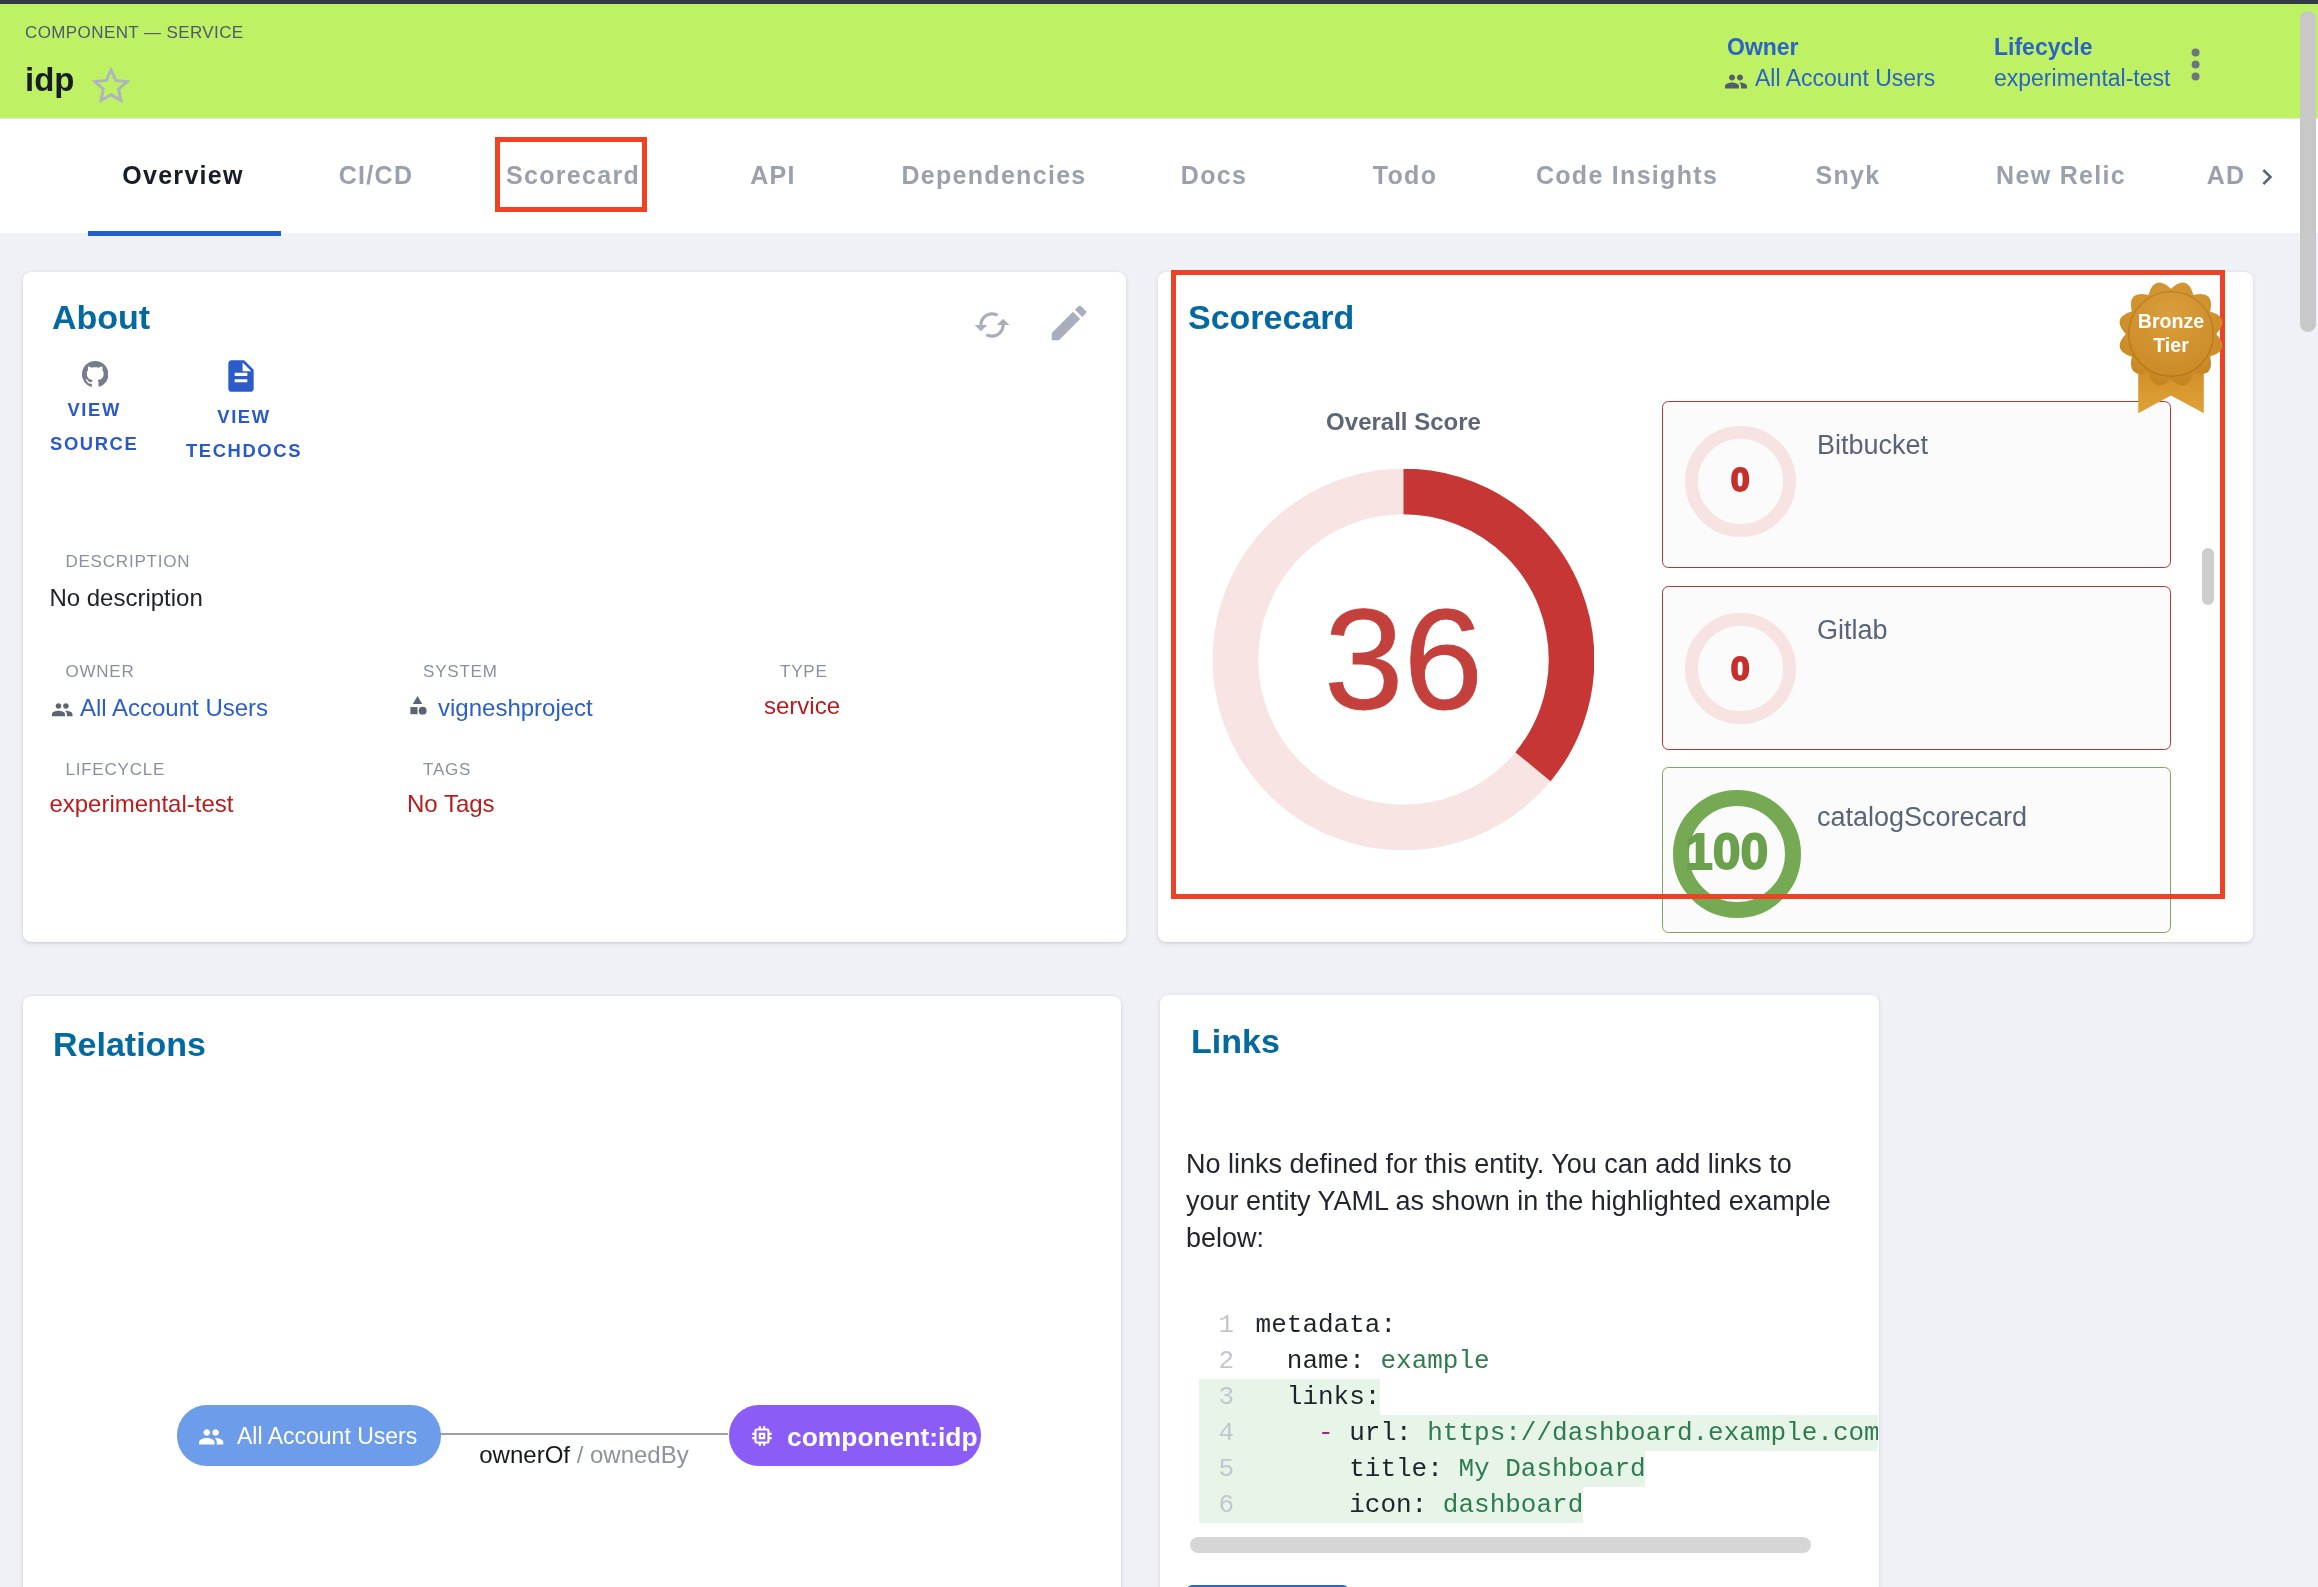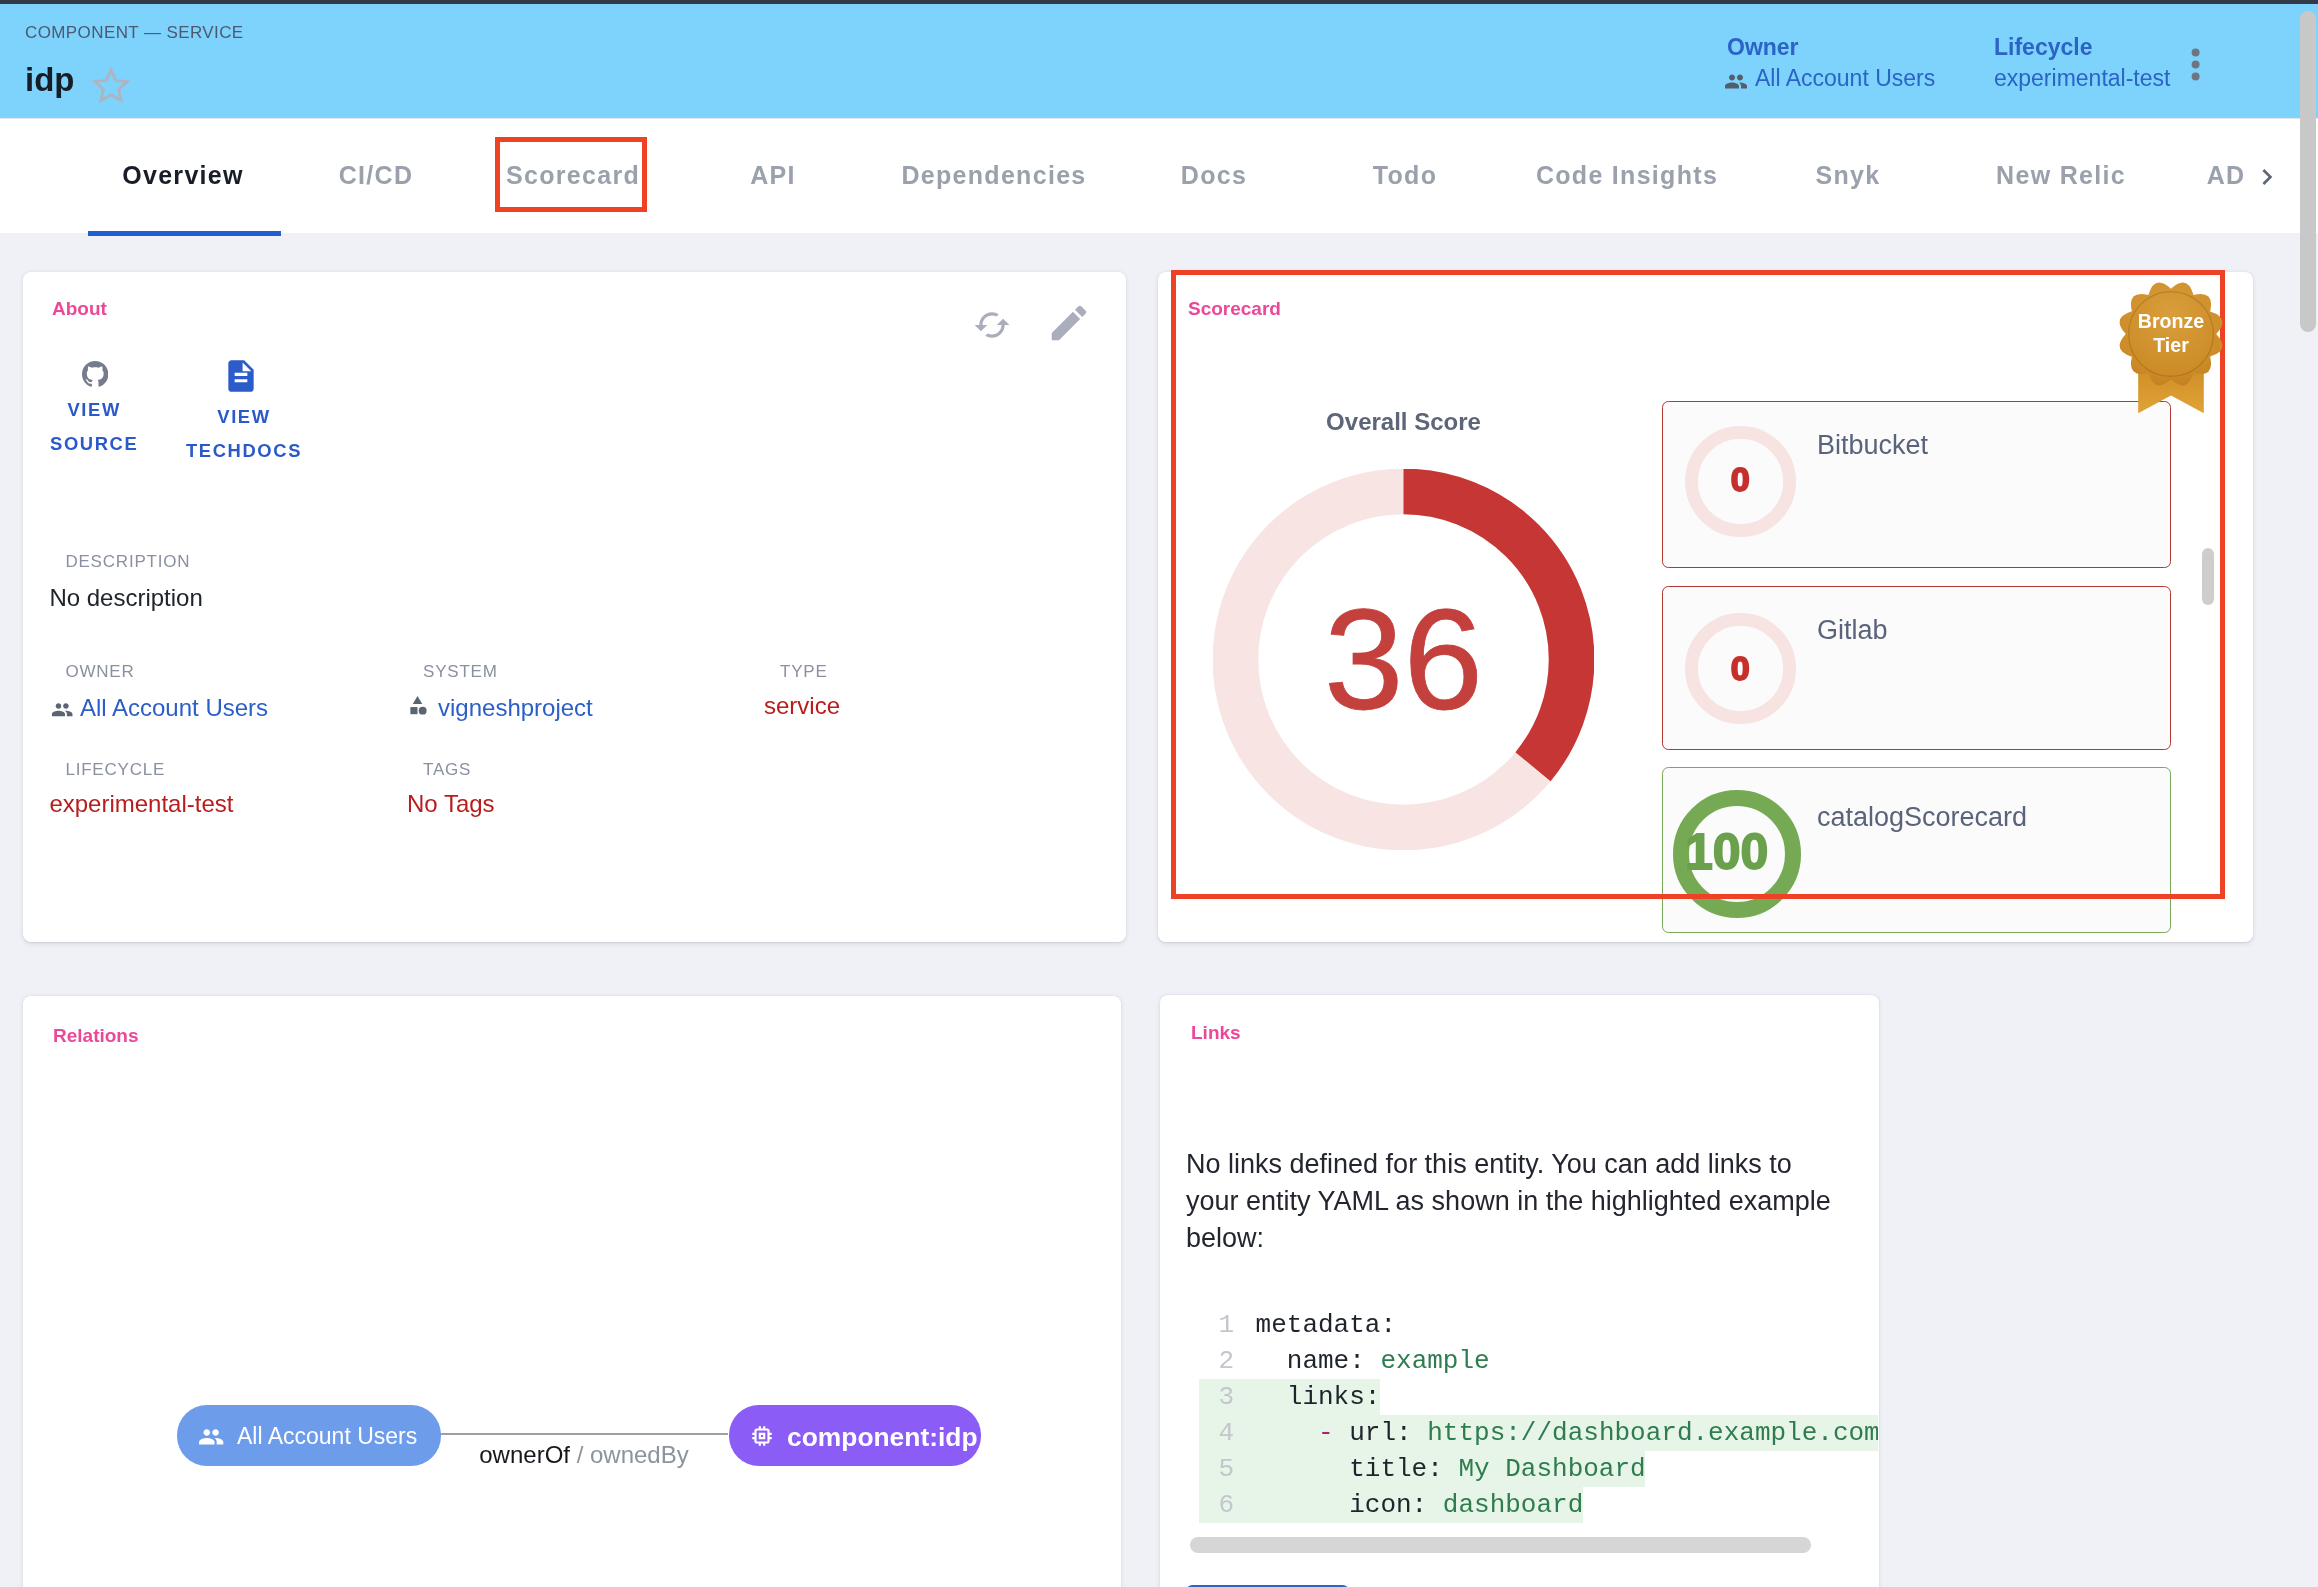--- a/index.html
+++ b/index.html
@@ -2,21 +2,21 @@
 <html style="font-size:13px"><head>
 <meta charset="utf-8">
 <style>
   * { margin:0; padding:0; box-sizing:border-box; }
   html,body { width:2319px; height:1588px; }
   body { font-family:"Liberation Sans", sans-serif; background:#eff1f6; overflow:hidden; position:relative; }
   .abs { position:absolute; }
 
   
   #topstrip { position:absolute; left:0; top:0; width:2319px; height:4px; background:#333a47; }
-  #header { position:absolute; left:0; top:4px; width:2319px; height:115px; background:#7dd3fc; border-bottom:1.6px solid #e2e5ea; }
+  #header { position:absolute; left:0; top:4px; width:2319px; height:115px; background:#bef264; border-bottom:1.6px solid #e2e5ea; }
   #crumb { position:absolute; left:25px; top:19px; font-size:17px; letter-spacing:0.4px; color:#4d5970; }
   #title { position:absolute; left:25px; top:57px; font-size:33px; font-weight:bold; color:#181c25; }
   #star { position:absolute; left:88px; top:59px; }
   .hlabel { position:absolute; top:30px; font-size:23px; font-weight:bold; color:#2b63c6; }
   .hval  { position:absolute; top:61px; font-size:23px; color:#2b63c6; }
   #dots { position:absolute; left:2190px; top:43px; }
 
   
   #tabs { position:absolute; left:0; top:119px; width:2319px; height:114px; background:#ffffff; }
   .tab { position:absolute; top:42px; font-size:25px; font-weight:bold; color:#9aa1ac; white-space:nowrap; transform:translateX(-50%); letter-spacing:1.3px; }
@@ -24,21 +24,21 @@
   #underline { position:absolute; left:88px; top:112px; width:193px; height:4.8px; background:#1f5fd0; }
   #scorebox { position:absolute; left:495px; top:18.4px; width:152px; height:75px; border:5.6px solid #ef4123; }
   #chev { position:absolute; left:2251px; top:42px; }
 
   
   .card { position:absolute; background:#ffffff; border-radius:8px; box-shadow:0 1.6px 4.8px rgba(25,35,60,0.10), 0 0.8px 1.6px rgba(25,35,60,0.08); }
   #aboutCard { left:23px; top:272px; width:1103px; height:670px; }
   #scoreCard { left:1158px; top:272px; width:1095px; height:670px; }
   #relCard   { left:23px;  top:996px; width:1098px; height:641px; }
   #linksCard { left:1160px; top:995px; width:719px; height:641px; }
-  .cardTitle { font-size:19px; font-weight:bold; color:#ec4899; }
+  .cardTitle { font-size:34px; font-weight:bold; color:#0369a1; }
 
   
   .ovl { position:absolute; font-size:17px; letter-spacing:0.8px; color:#8a90a0; font-weight:500;margin-left:16px; }
   .val { position:absolute; font-size:24px; color:#20242c; }
   .valb { position:absolute; font-size:24px; font-weight:normal; color:#b91c1c; }
   .blink { color:#2b5fc7; text-decoration:none; }
   .viewlink { position:absolute; text-align:center; color:#2a5ac9; font-weight:bold; font-size:18.4px; letter-spacing:1.6px; line-height:34px; }
 
   
   .sbox { position:absolute; left:504px; width:509px; border-radius:6.4px; background:#fbfbfb; }

